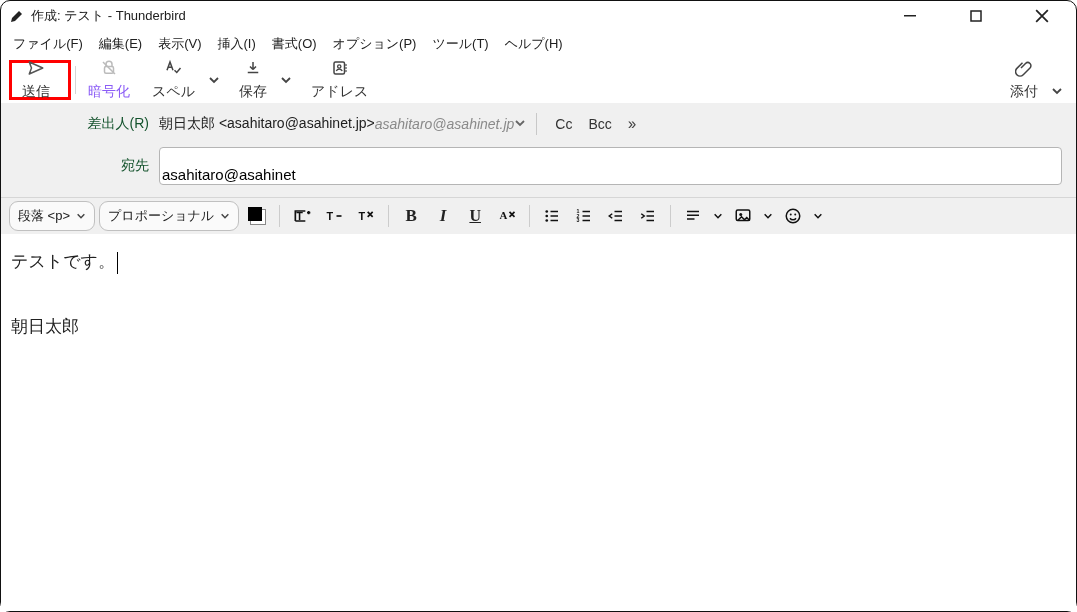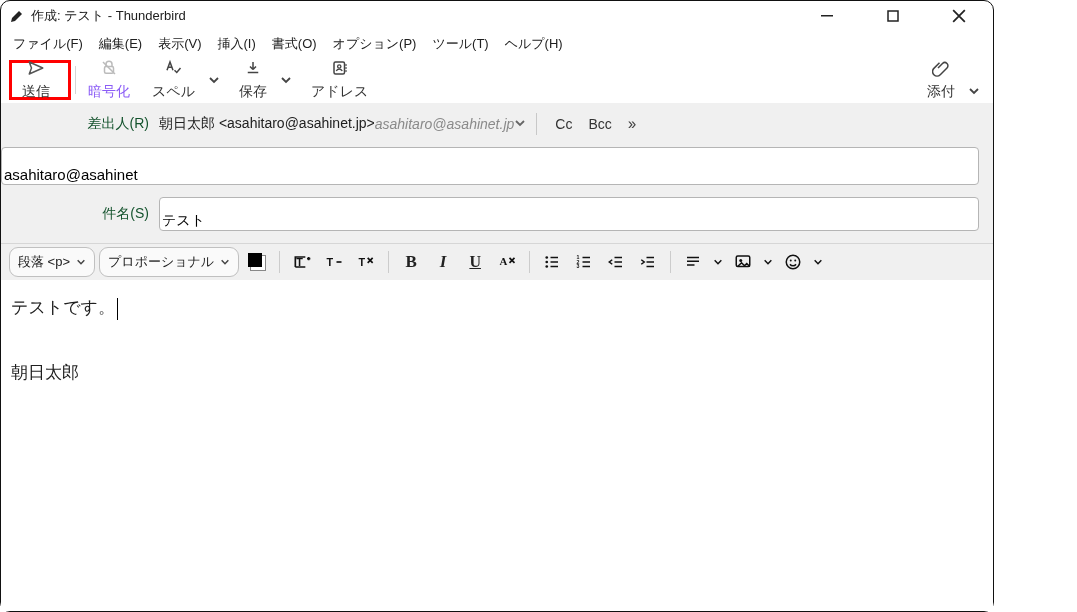--- a/index.html
+++ b/index.html
@@ -7,21 +7,21 @@
     padding: 0;
     width: 1077px;
     height: 612px;
     font-family: "Meiryo", "Yu Gothic", "Segoe UI", sans-serif;
     font-size: 14px;
     background: #fff;
     color: #202020;
     overflow: hidden;
   }
   .window {
-    width: 994px;
+    width: 1077px;
     height: 612px;
     border: 1px solid #111;
     border-radius: 10px;
     box-sizing: border-box;
     position: relative;
     display: flex;
     flex-direction: column;
   }
   
   .titlebar {
@@ -311,31 +311,26 @@
             </svg>
         </span>
         <span class="from-extra-sep"></span>
         <span class="ccbtn">Cc</span>
         <span class="ccbtn">Bcc</span>
         <span class="more-arrows">›​›</span>
       </div>
     </div>
 
     <div class="hrow">
+      <div class="hlabel">宛先</div>
       <div class="input-box">
         <input value="asahitaro@asahinet" style="">
       </div>
     </div>
 
-    <div class="hrow">
-      <div class="hlabel">件名(S)</div>
-      <div class="input-box subject">
-        <input value="テスト" style="">
-      </div>
-    </div>
   </div>
 
   <div class="formatbar">
     <span class="select-box">
       <span>段落 &lt;p&gt;</span>
       <svg class="chev" width="10" height="10" viewBox="0 0 12 12">
           <path d="M2 4l4 4 4-4" stroke="#444" stroke-width="1.8" fill="none"></path>
         </svg>
     </span>
     <span class="select-box">

